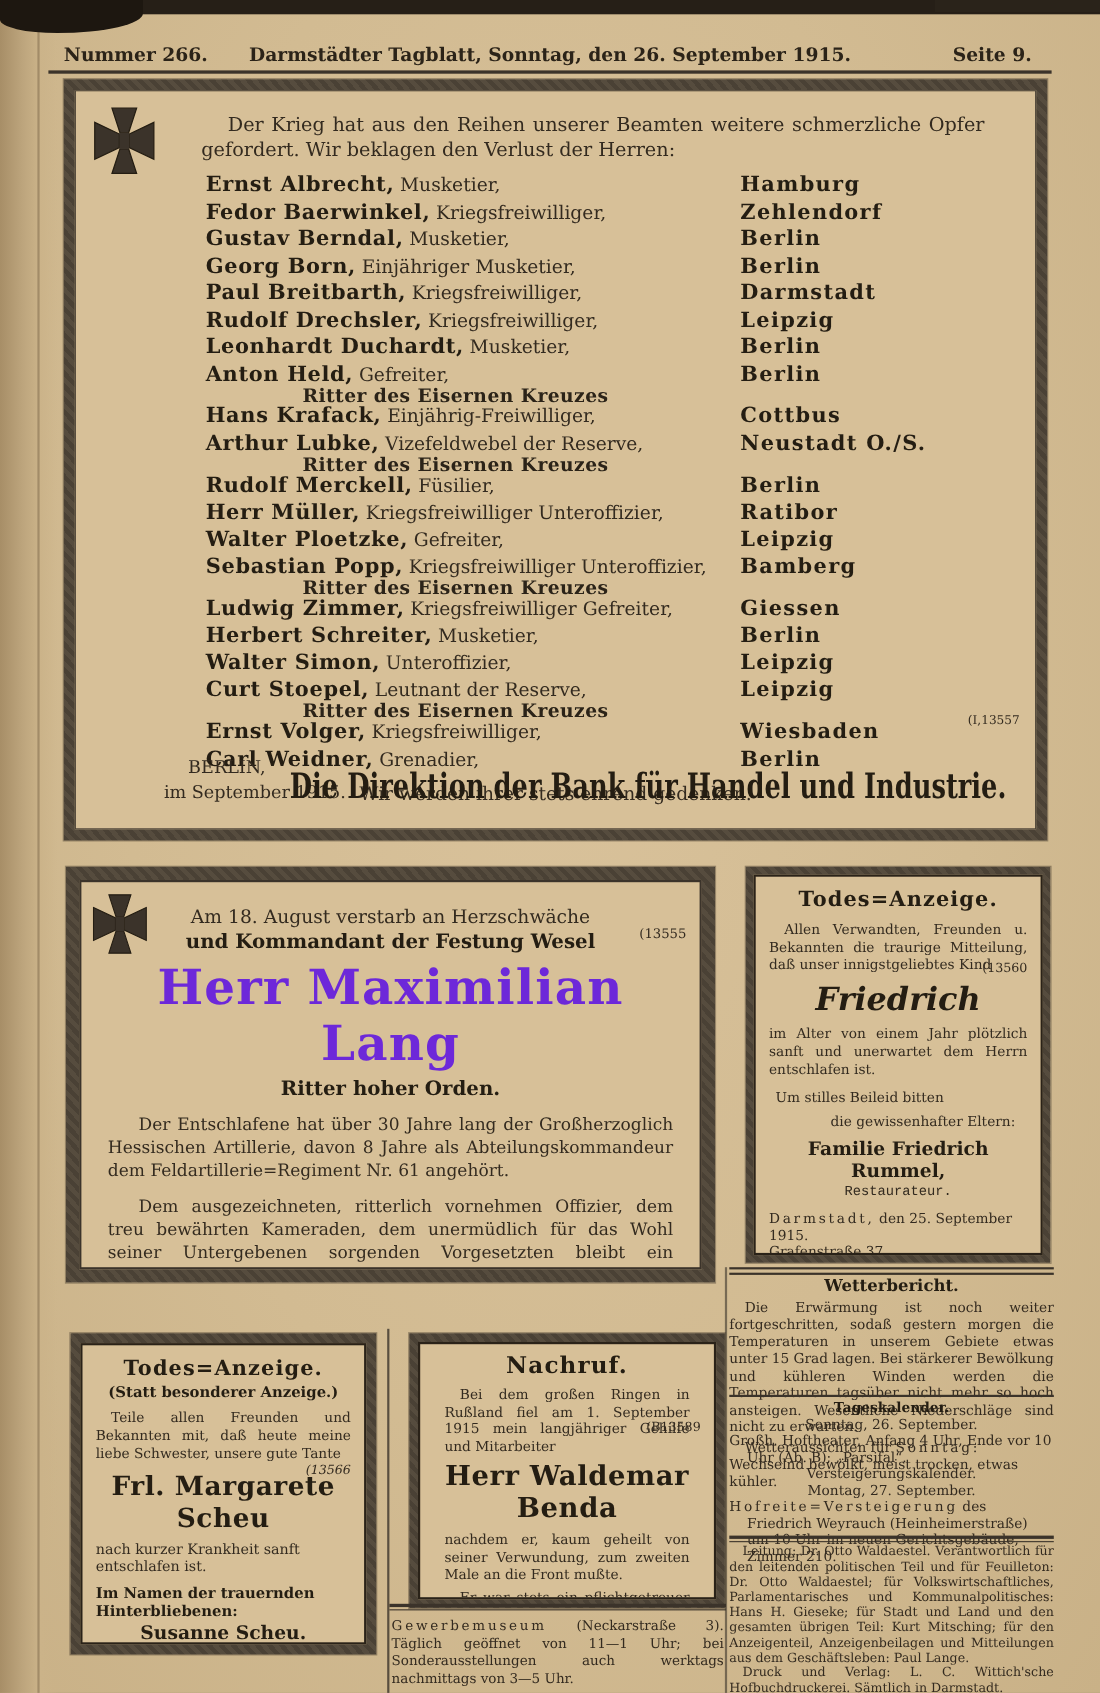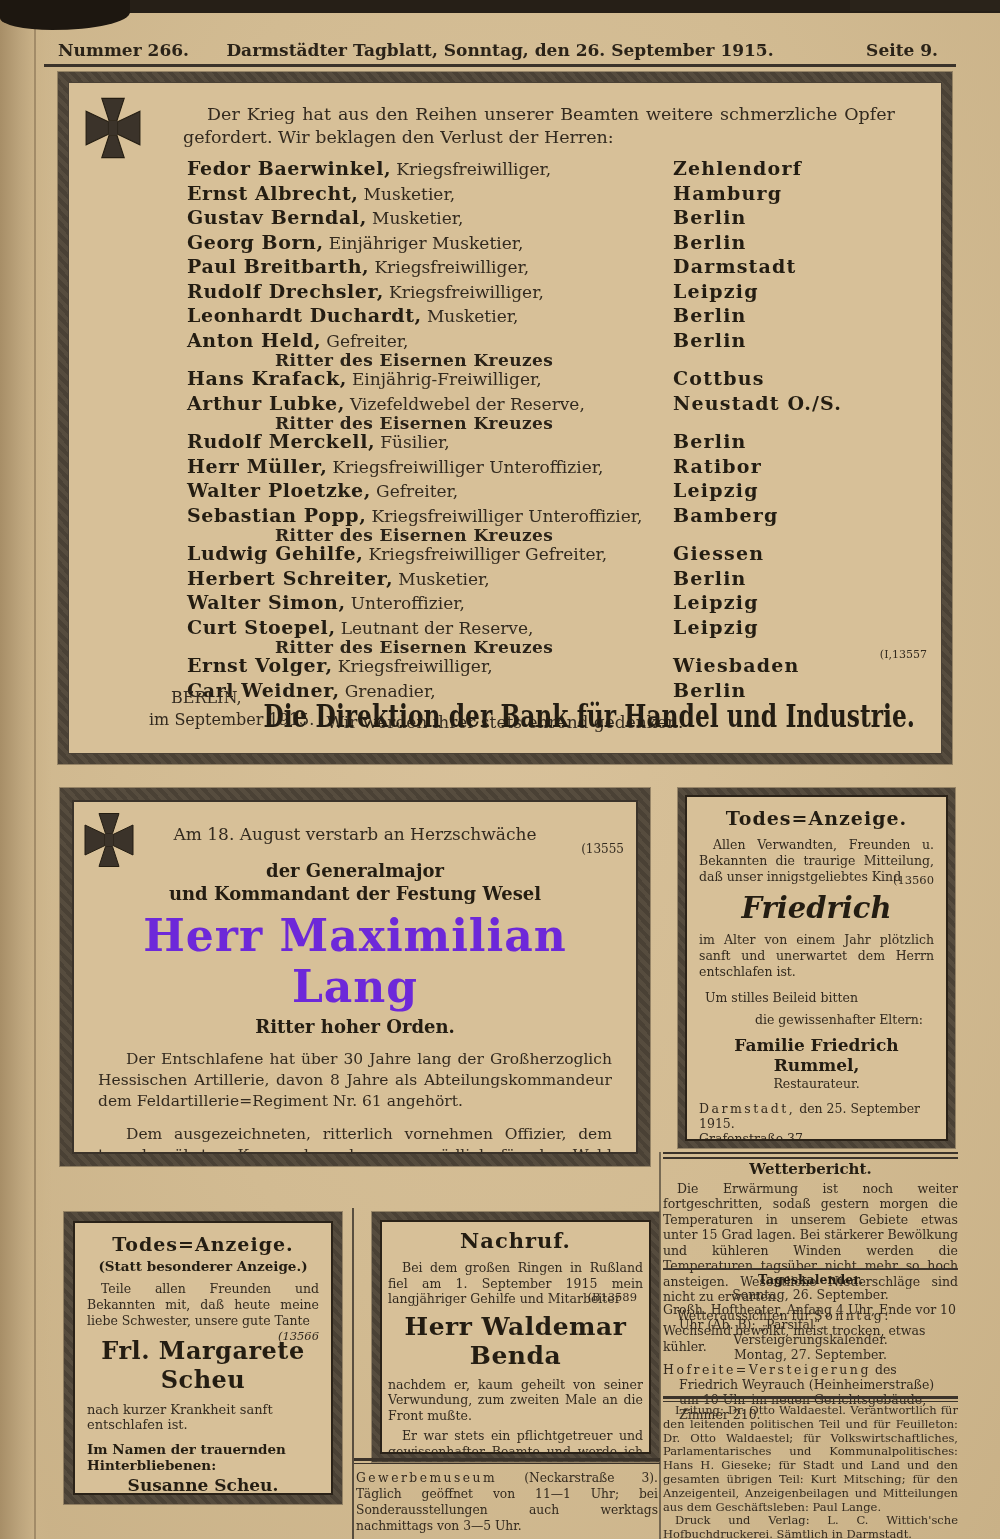--- a/index.html
+++ b/index.html
@@ -72,21 +72,21 @@
   #box3{left:678px;top:788px;width:277px;height:360px;padding:7px;box-sizing:border-box;}
   #box3 .inner{border:2px solid #2a2218;padding:6px 12px;}
   #b3-title{font-size:19px;letter-spacing:1px;margin-top:4px;}
   #b3-intro{font-size:12.5px;line-height:16px;margin-top:8px;text-indent:14px;}
   #b3-adnum{position:absolute;right:12px;top:76px;font-size:11.5px;}
   #b3-name{font-size:29px;font-style:italic;margin-top:6px;}
   #b3-body{font-size:12.5px;line-height:16px;margin-top:7px;}
   #b3-l1{font-size:12.5px;margin:10px 0 0 6px;}
   #b3-l2{font-size:12.5px;margin:7px 0 0 56px;}
   #b3-family{font-size:17px;margin-top:8px;}
-  #b3-famtitle{font-size:12.5px;margin-top:1px;}
+  #b3-famtitle{font-size:12.5px;margin-top:1px;font-family:Liberation Mono, monospace;}
   #b3-pd{font-size:12.5px;margin-top:10px;}
   #b3-addr{font-size:12.5px;}
 
   
   .rcol{position:absolute;left:663px;width:295px;}
   .rule-double{border-top:2px solid #3b332a;border-bottom:2px solid #3b332a;height:3px;}
   .rule-thin{border-top:2px solid #3b332a;height:0;}
   .rule-thickthin{border-top:3px solid #3b332a;border-bottom:1px solid #3b332a;height:2px;}
   #r-rule1{top:1152px;}
   #weather{top:1162px;font-size:12.5px;line-height:15.5px;}
@@ -106,21 +106,21 @@
   #b4-sub{font-size:13.5px;margin-top:3px;}
   #b4-intro{font-size:12.5px;line-height:16px;margin-top:7px;text-indent:14px;}
   #b4-adnum{position:absolute;right:12px;top:106px;font-size:11.5px;font-style:italic;}
   #b4-name{font-size:24px;margin-top:7px;letter-spacing:.5px;}
   #b4-body{font-size:13px;margin-top:8px;}
   #b4-l1{font-size:13.5px;margin-top:9px;}
   #b4-sig{font-size:17px;margin-top:2px;}
 
   
   #box5{left:372px;top:1212px;width:287px;height:250px;padding:8px;box-sizing:border-box;}
-  #box5 .inner{border:2px solid #2a2218;padding:4px 6px;}
+  #box5 .inner{border:2px solid #2a2218;padding:4px 22px;}
   #b5-title{font-size:21px;letter-spacing:1px;margin-top:2px;}
   #b5-intro{font-size:12.5px;line-height:15.5px;margin-top:7px;text-indent:14px;}
   #b5-adnum{position:absolute;right:12px;top:68px;font-size:11.5px;}
   #b5-name{font-size:25px;margin-top:5px;letter-spacing:.5px;}
   #b5-body1{font-size:12.5px;line-height:15.5px;margin-top:7px;}
   #b5-body2{font-size:12.5px;line-height:15.5px;margin-top:5px;text-indent:14px;}
 
   
   #m-rule{position:absolute;left:354px;top:1458px;width:306px;}
   #museum{position:absolute;left:356px;top:1470px;width:302px;font-size:12.3px;line-height:16px;text-align:justify;}
@@ -156,28 +156,28 @@
             <polygon points="2,25 42,44 42,66 2,85"></polygon>
             <polygon points="98,25 58,44 58,66 98,85"></polygon>
             <rect x="42" y="42" width="16" height="26" stroke="none"></rect>
           </g>
         </svg>
       </div>
       <div id="b1-intro">Der Krieg hat aus den Reihen unserer Beamten weitere schmerzliche Opfer gefordert. Wir beklagen den Verlust der Herren:</div>
 
       <div id="roster">
         <div class="row">
+            <div><span class="r-name">Ernst Albrecht,</span> <span class="r-rank">Musketier,</span></div>
+            <div class="r-city">Hamburg</div>
+          </div>
+        <div class="row">
             <div><span class="r-name">Fedor Baerwinkel,</span> <span class="r-rank">Kriegsfreiwilliger,</span></div>
             <div class="r-city">Zehlendorf</div>
           </div>
         <div class="row">
-            <div><span class="r-name">Ernst Albrecht,</span> <span class="r-rank">Musketier,</span></div>
-            <div class="r-city">Hamburg</div>
-          </div>
-        <div class="row">
             <div><span class="r-name">Gustav Berndal,</span> <span class="r-rank">Musketier,</span></div>
             <div class="r-city">Berlin</div>
           </div>
         <div class="row">
             <div><span class="r-name">Georg Born,</span> <span class="r-rank">Einjähriger Musketier,</span></div>
             <div class="r-city">Berlin</div>
           </div>
         <div class="row">
             <div><span class="r-name">Paul Breitbarth,</span> <span class="r-rank">Kriegsfreiwilliger,</span></div>
             <div class="r-city">Darmstadt</div>
@@ -215,21 +215,21 @@
         <div class="row">
             <div><span class="r-name">Walter Ploetzke,</span> <span class="r-rank">Gefreiter,</span></div>
             <div class="r-city">Leipzig</div>
           </div>
         <div class="row">
             <div><span class="r-name">Sebastian Popp,</span> <span class="r-rank">Kriegsfreiwilliger Unteroffizier,</span></div>
             <div class="r-city">Bamberg</div>
           </div>
         <div class="r-note">Ritter des Eisernen Kreuzes</div>
         <div class="row">
-            <div><span class="r-name">Ludwig Gehilfe,</span> <span class="r-rank">Kriegsfreiwilliger Gefreiter,</span></div>
+            <div><span class="r-name">Ludwig Zimmer,</span> <span class="r-rank">Kriegsfreiwilliger Gefreiter,</span></div>
             <div class="r-city">Giessen</div>
           </div>
         <div class="row">
             <div><span class="r-name">Herbert Schreiter,</span> <span class="r-rank">Musketier,</span></div>
             <div class="r-city">Berlin</div>
           </div>
         <div class="row">
             <div><span class="r-name">Walter Simon,</span> <span class="r-rank">Unteroffizier,</span></div>
             <div class="r-city">Leipzig</div>
           </div>
@@ -264,21 +264,20 @@
             <polygon points="30,2 70,2 57,42 43,42"></polygon>
             <polygon points="30,108 70,108 57,68 43,68"></polygon>
             <polygon points="2,25 42,44 42,66 2,85"></polygon>
             <polygon points="98,25 58,44 58,66 98,85"></polygon>
             <rect x="42" y="42" width="16" height="26" stroke="none"></rect>
           </g>
         </svg>
       </div>
       <div class="ctr" id="b2-l1">Am 18. August verstarb an Herzschwäche</div>
       <div id="b2-adnum">(13555</div>
-      <div class="ctr b" id="b2-sub1">der Generalmajor</div>
       <div class="ctr b" id="b2-sub2">und Kommandant der Festung Wesel</div>
       <div class="ctr b" id="b2-name">Herr Maximilian Lang</div>
       <div class="ctr b" id="b2-sub3">Ritter hoher Orden.</div>
       <div class="b2-para jst">Der Entschlafene hat über 30 Jahre lang der Großherzoglich Hessischen Artillerie, davon 8 Jahre als Abteilungskommandeur dem Feldartillerie=Regiment Nr. 61 angehört.</div>
       <div class="b2-para jst">Dem ausgezeichneten, ritterlich vornehmen Offizier, dem treu bewährten Kameraden, dem unermüdlich für das Wohl seiner Untergebenen sorgenden Vorgesetzten bleibt ein ehrenvolles Gedenken über das Grab hinaus gesichert.</div>
 
     </div>
   </div>
 
   <div class="frame" id="box3">

